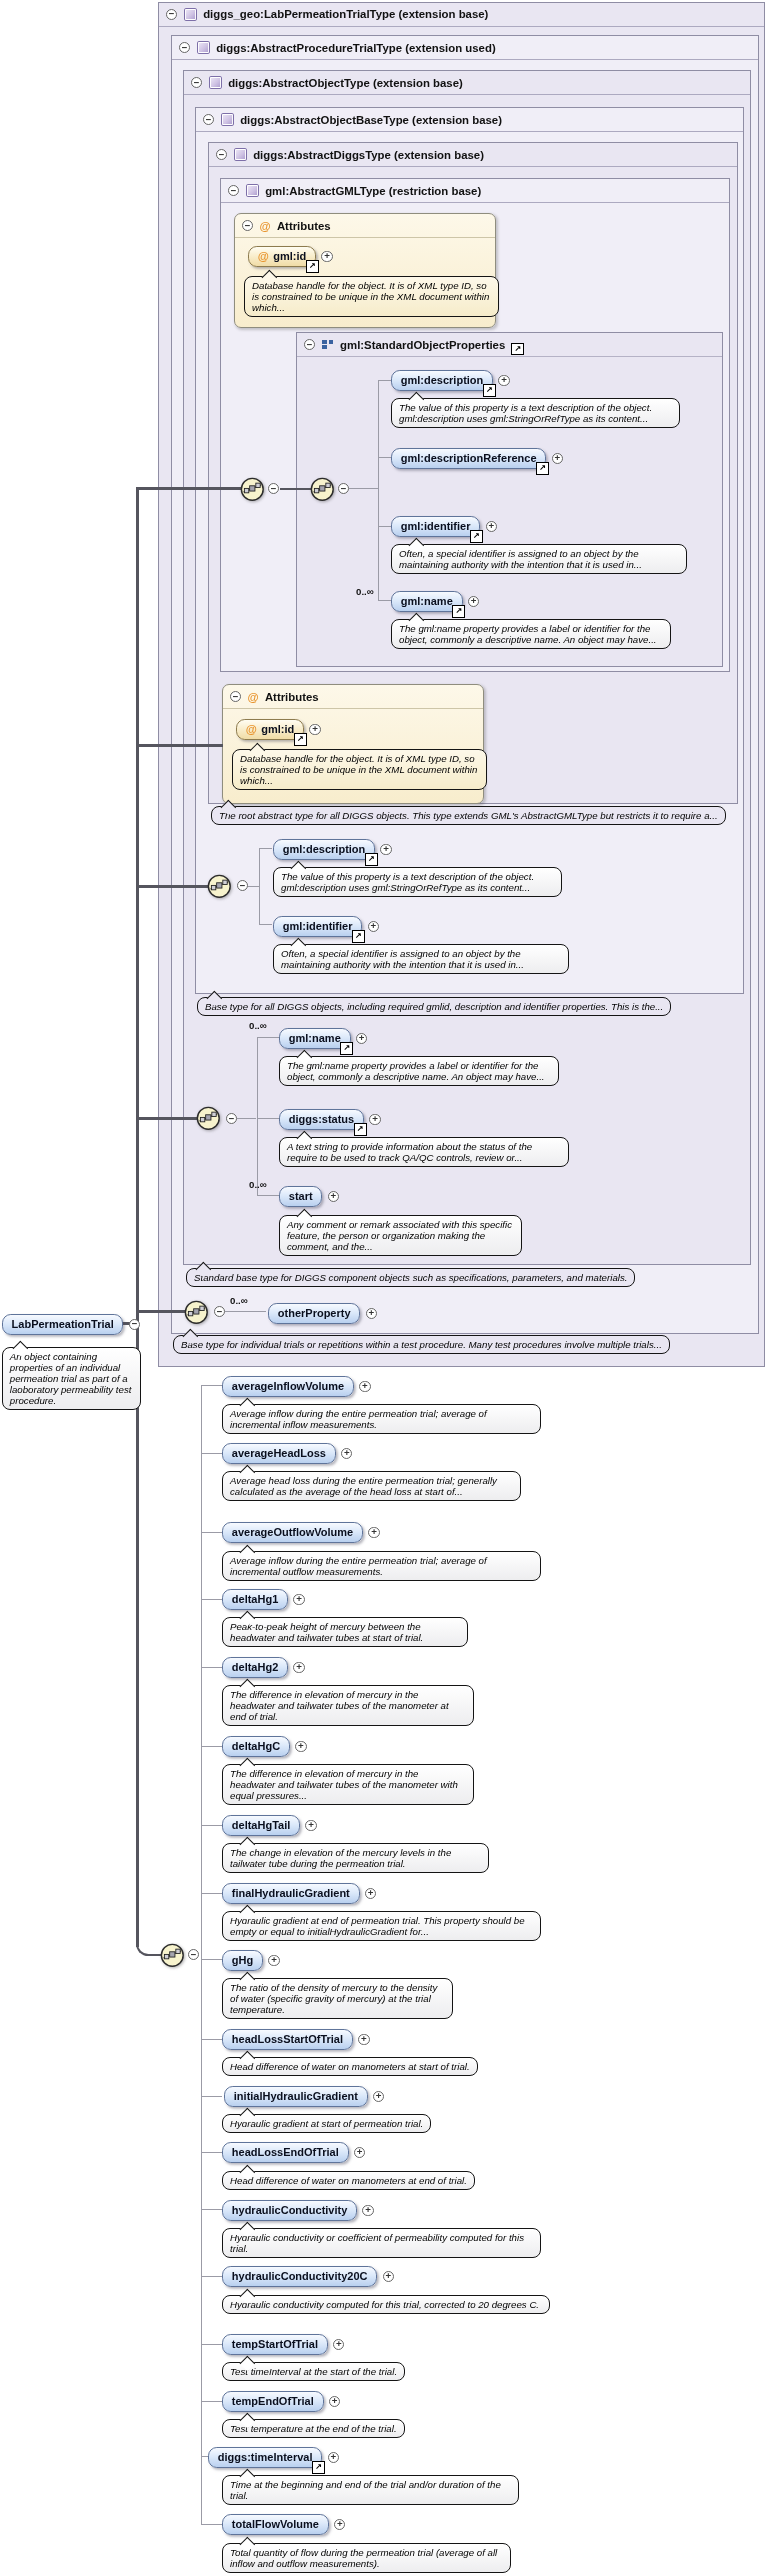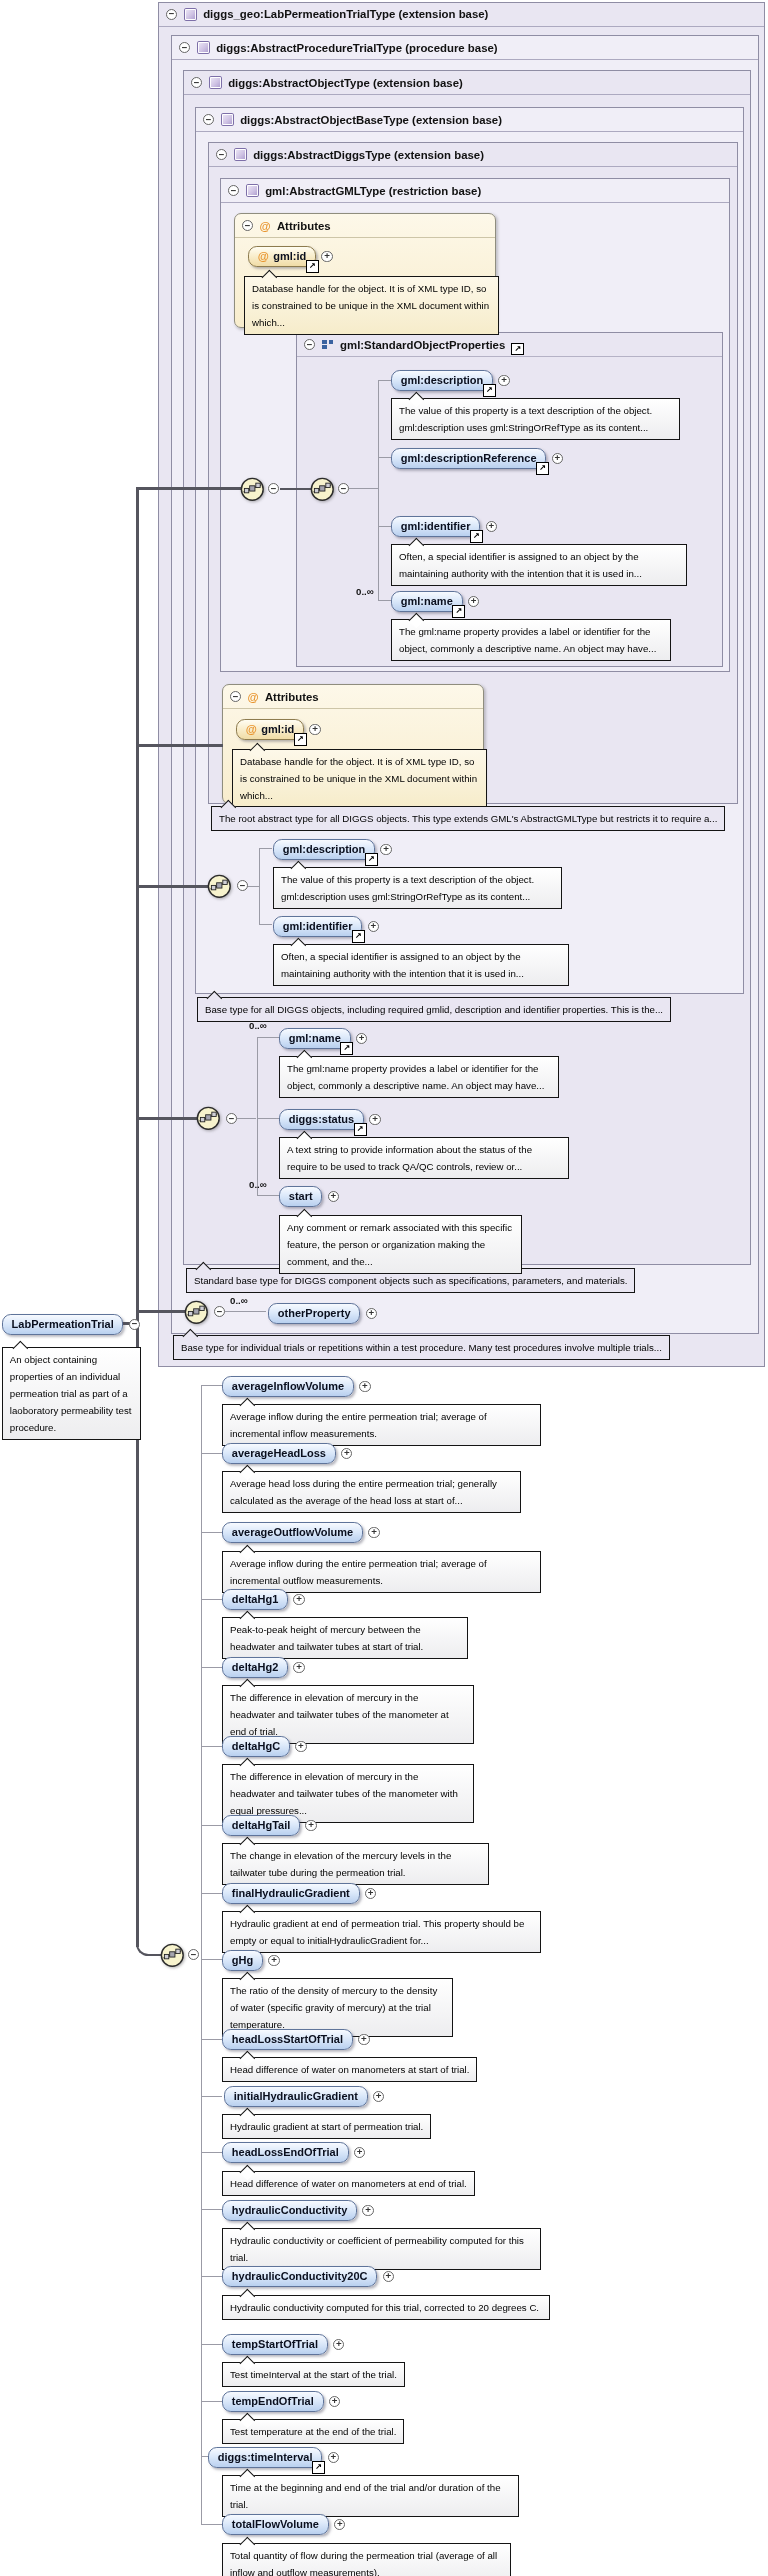--- a/index.html
+++ b/index.html
@@ -30,21 +30,21 @@
       font-weight:bold;font-size:11px;color:#0a0f1e;border:0.9px solid #5f749a;border-radius:8.8px;
       background:linear-gradient(#f7faff 0%,#dce9fa 45%,#b9d0ef 100%);
       box-shadow:1.8px 1.8px 2.6px rgba(70,70,90,.4);white-space:nowrap;}
   .el-c{border-color:#8d7b4e;background:linear-gradient(#fffdf2 0%,#faf0d2 40%,#f0dca6 100%);
       display:inline-flex;gap:4.4px;}
   .rb{position:absolute;right:-3.5px;bottom:-7px;width:10.6px;height:10.6px;background:#fff;
       border:1.8px solid #000;font-style:normal;font-weight:bold;font-size:8px;line-height:10.6px;
       text-align:center;color:#000;}
   
   .bub{position:absolute;background:linear-gradient(#ffffff,#ededef);border:0.9px solid #141414;
-       border-radius:0;padding:2.6px 7px 3.5px;font-size:9.7px;line-height:17px;color:#000;}
+       border-radius:8px;padding:2.6px 7px 3.5px;font-size:9.7px;line-height:11px;color:#000;font-style:italic;}
   .bub .ptr{position:absolute;top:-5.3px;left:19.3px;width:9.7px;height:9.7px;transform:rotate(45deg);
        background:#fff;border-left:0.9px solid #141414;border-top:0.9px solid #141414;}
   .bub-c{background:linear-gradient(#fdf8e9,#f6ecca);}
   .bub-c .ptr{background:#fdf8e9;}
   .bub-l{background:#e9e6f2;white-space:nowrap;}
   .bub-l .ptr{background:#e9e6f2;left:10.6px;}
   .nw{white-space:nowrap;}
   
   .ln{position:absolute;background:#55555e;}
   .tn{position:absolute;background:#9b9ba6;}
@@ -62,21 +62,21 @@
     <div class="tbox-h">
       <span class="mc">−</span>
       <span class="sq"></span>
       <span>diggs_geo:LabPermeationTrialType (extension base)</span>
     </div>
   </div>
   <div class="tbox tb-b" style="left:171px;top:35px;width:586px;height:1297px">
     <div class="tbox-h">
       <span class="mc">−</span>
       <span class="sq"></span>
-      <span>diggs:AbstractProcedureTrialType (procedure base)</span>
+      <span>diggs:AbstractProcedureTrialType (extension used)</span>
     </div>
   </div>
   <div class="tbox tb-a" style="left:183px;top:70px;width:566px;height:1193px">
     <div class="tbox-h">
       <span class="mc">−</span>
       <span class="sq"></span>
       <span>diggs:AbstractObjectType (extension base)</span>
     </div>
   </div>
   <div class="tbox tb-b" style="left:195px;top:107px;width:547px;height:885px">

